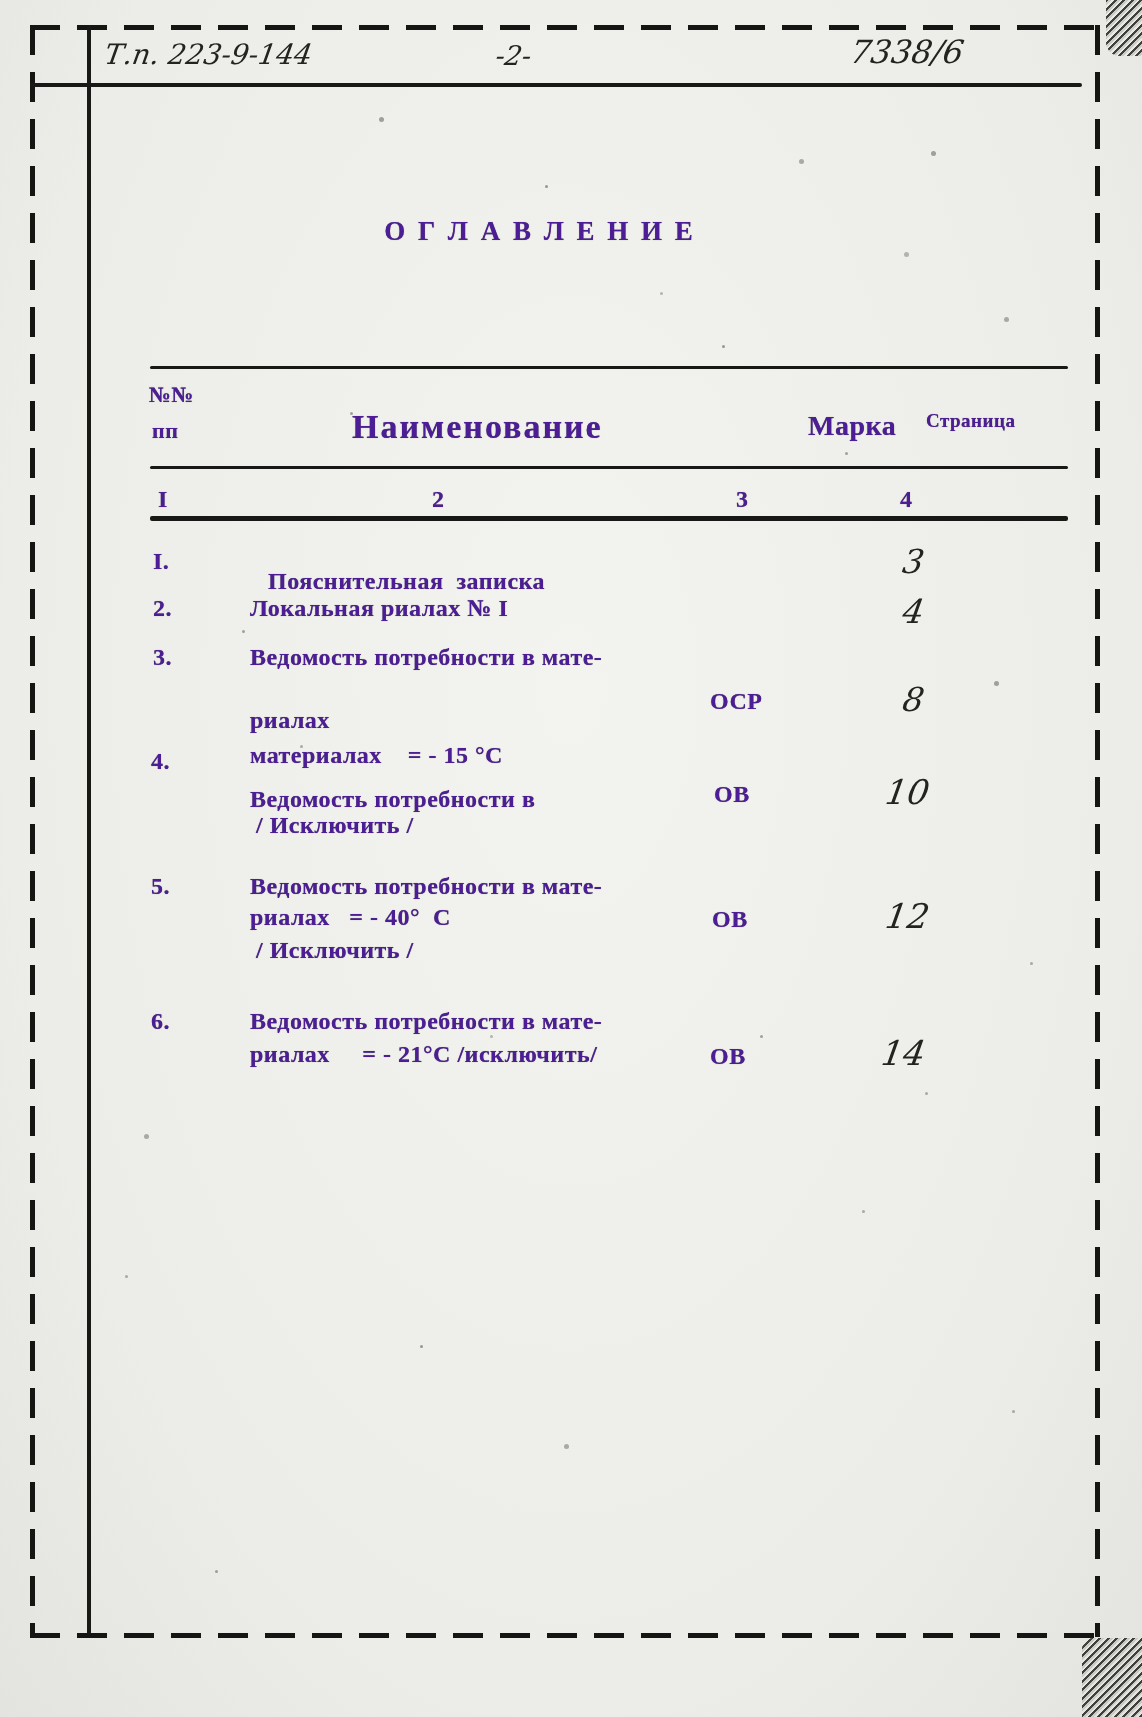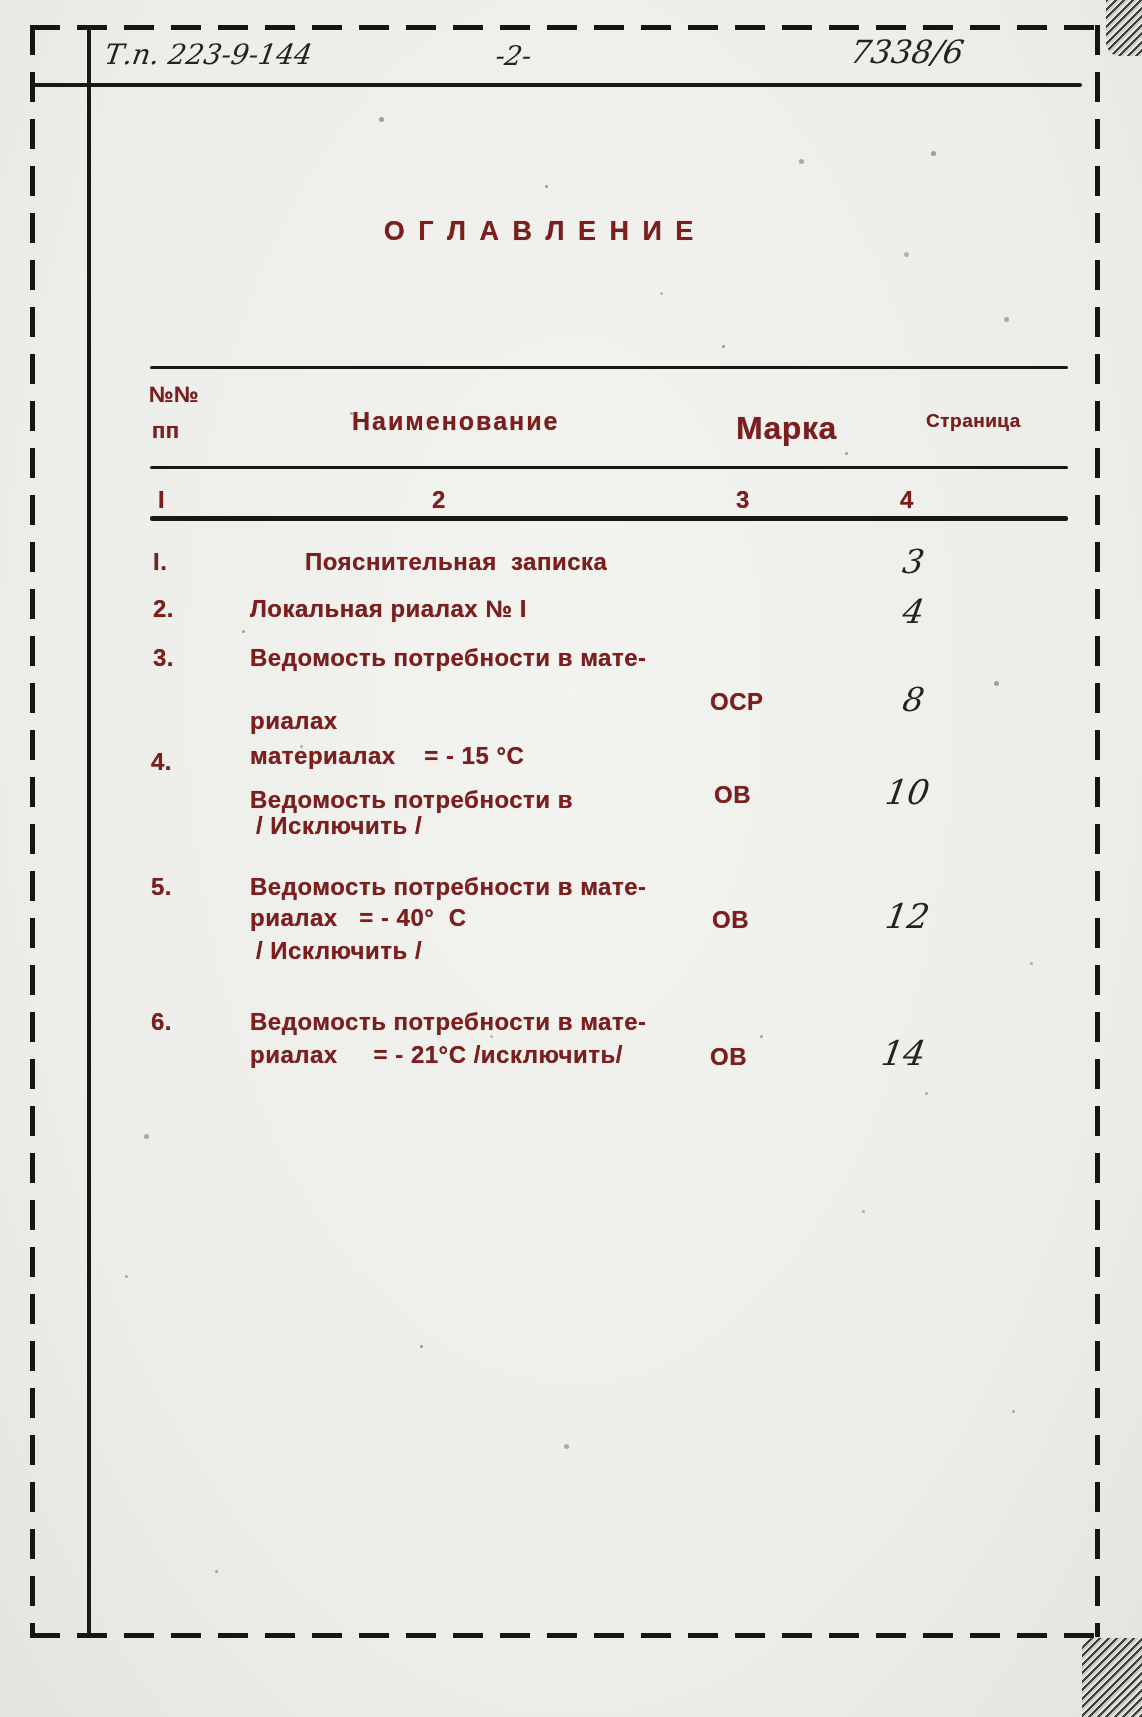--- a/index.html
+++ b/index.html
@@ -8,27 +8,27 @@
     position:relative;
     width:1142px; height:1717px;
     overflow:hidden;
     background: radial-gradient(ellipse at 50% 40%, #f3f3ef 0%, #ecece8 70%, #e3e3df 100%);
     font-family:"DejaVu Serif", serif;
     color:#1b1b19;
   }
   .abs{ position:absolute; }
   
   .typed{
-    font-family:Liberation Sans, sans-serif;
+    font-family:Liberation Serif, serif;
     font-weight:700;
     font-size:24px;
     line-height:1.15;
     letter-spacing:0.5px;
     white-space:pre;
-    color:#7f1d1d;
+    color:#4c1d95;
     text-shadow:0 0 0.7px rgba(20,20,20,.65);
   }
   
   .hand{
     font-family:"DejaVu Serif", serif;
     font-style:italic;
     font-weight:400;
     font-size:30px;
     color:#232320;
     transform:skewX(-9deg);
@@ -89,31 +89,31 @@
 <div class="abs hand" style="left:851px; top:33px; font-size:32px;">7338/6</div>
 
 <div class="abs typed" style="left:360px; top:216px; width:360px; text-align:center; font-size:27px; letter-spacing:3px;">О Г Л А В Л Е Н И Е</div>
 
 <div class="rule" style="left:150px; top:366px; width:918px; height:3px;"></div>
 <div class="rule" style="left:150px; top:466px; width:918px; height:3px;"></div>
 <div class="rule" style="left:150px; top:516px; width:918px; height:5px;"></div>
 
 <div class="abs typed" style="left:149px; top:382px; font-size:22px;">№№</div>
 <div class="abs typed" style="left:152px; top:418px; font-size:22px;">пп</div>
-<div class="abs typed" style="left:352px; top:407px; font-size:25px; letter-spacing:2px;">Наименование</div>
-<div class="abs typed" style="left:736px; top:410px; font-size:32px;">Марка</div>
+<div class="abs typed" style="left:352px; top:407px; font-size:34px; letter-spacing:2px;">Наименование</div>
+<div class="abs typed" style="left:808px; top:410px; font-size:28px;">Марка</div>
 <div class="abs typed" style="left:926px; top:410px; font-size:19px;">Страница</div>
 
 <div class="abs typed" style="left:158px; top:486px;">I</div>
 <div class="abs typed" style="left:432px; top:486px;">2</div>
 <div class="abs typed" style="left:736px; top:486px;">3</div>
 <div class="abs typed" style="left:900px; top:486px;">4</div>
 
 <div class="abs typed" style="left:153px; top:548px;">I.</div>
-<div class="abs typed" style="left:268px; top:548px;margin-left:37px;">Пояснительная  записка</div>
+<div class="abs typed" style="left:268px; top:568px;">Пояснительная  записка</div>
 <div class="abs hand" style="left:903px; top:542px; font-size:33px;">3</div>
 
 <div class="abs typed" style="left:153px; top:595px;">2.</div>
 <div class="abs typed" style="left:250px; top:595px;">Локальная риалах № I</div>
 <div class="abs hand" style="left:903px; top:592px; font-size:33px;">4</div>
 
 <div class="abs typed" style="left:153px; top:644px;">3.</div>
 <div class="abs typed" style="left:250px; top:644px;">Ведомость потребности в мате-</div>
 <div class="abs typed" style="left:250px; top:687px;margin-top:20px;">риалах</div>
 <div class="abs typed" style="left:710px; top:688px;">ОСР</div>

